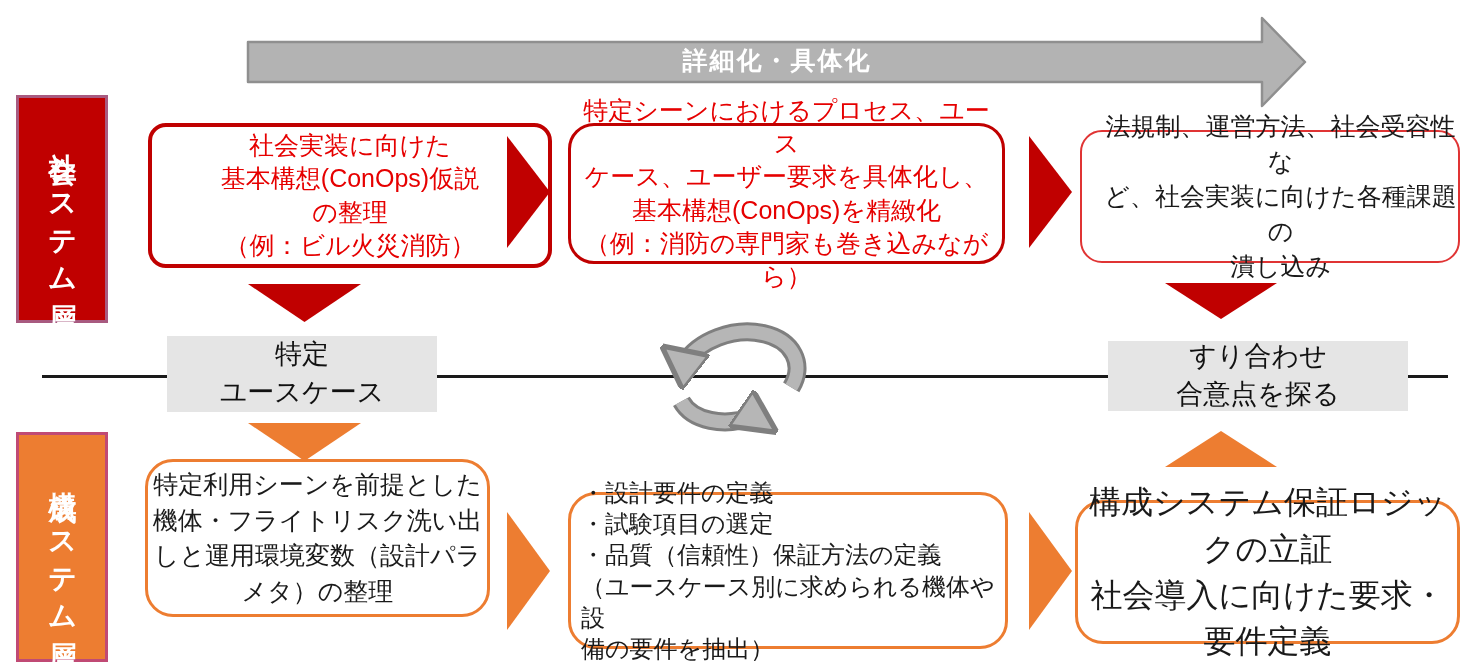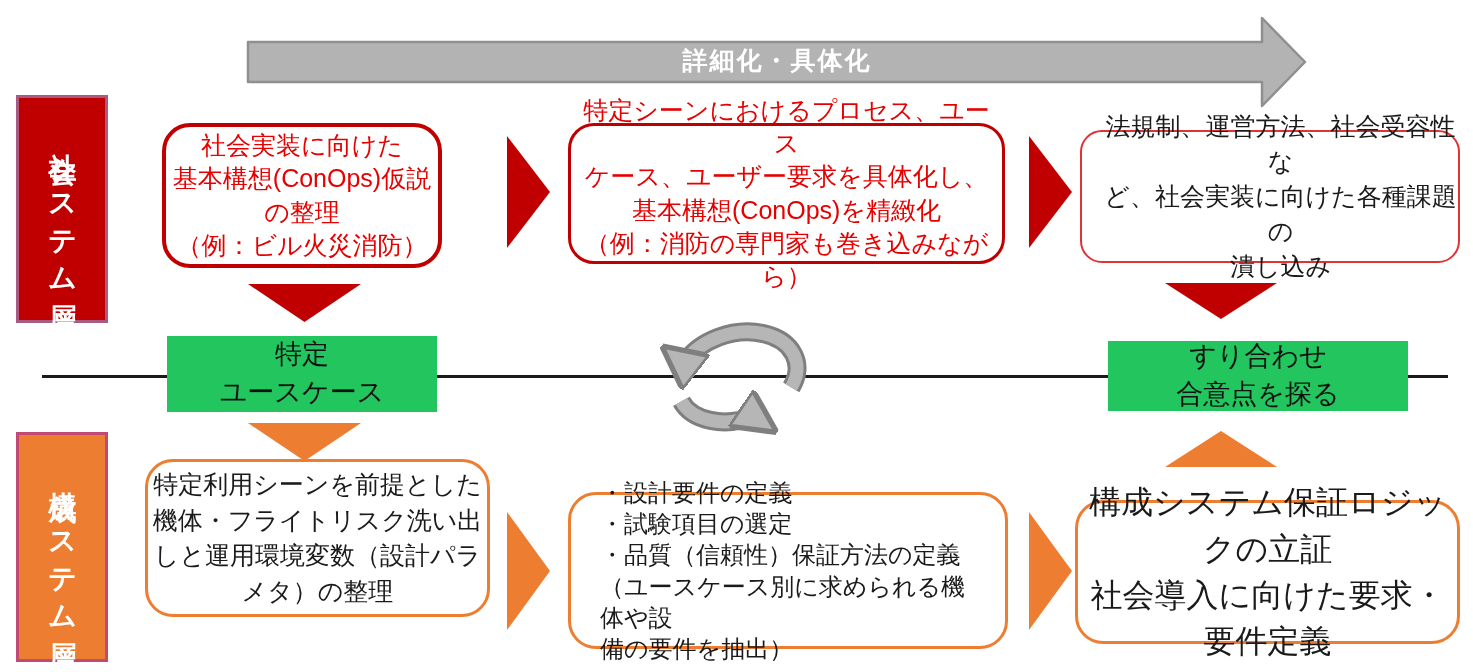--- a/index.html
+++ b/index.html
@@ -25,31 +25,31 @@
   }
   #label-social{left:16px;top:95px;height:222px;background:#c00000;border:3px solid #a85a80;}
   #label-component{left:16px;top:432px;height:224px;background:#ed7d31;border:3px solid #c0video;}
   #label-component{left:16px;top:432px;height:224px;background:#ed7d31;border:3px solid #c04a74;}
 
   
   .rbox{
     background:#ffffff;display:flex;flex-direction:column;justify-content:center;
     align-items:center;text-align:center;font-weight:normal;z-index:2;box-sizing:border-box;
   }
-  #sbox1{left:162px;top:123px;width:280px;height:145px;border:4px solid #c00000;border-radius:28px;
+  #sbox1{left:148px;top:123px;width:404px;height:145px;border:4px solid #c00000;border-radius:18px;
          color:#e60000;font-size:25px;line-height:1.33;}
   #sbox2{left:568px;top:123px;width:437px;height:141px;border:3.5px solid #c00000;border-radius:26px;
          color:#e60000;font-size:25px;line-height:1.33;}
   #sbox3{left:1080px;top:130px;width:380px;height:133px;border:2.5px solid #e03434;border-radius:22px;
          color:#1a1a1a;font-size:25px;line-height:1.4;padding-left:21px;}
   #cbox1{left:145px;top:459px;width:345px;height:158px;border:3px solid #ed7d31;border-radius:28px;
          color:#1a1a1a;font-size:25px;line-height:1.42;}
   #cbox2{left:568px;top:492px;width:440px;height:157px;border:3px solid #ed7d31;border-radius:28px;
          color:#1a1a1a;font-size:24px;line-height:1.3;align-items:flex-start;text-align:left;
-         padding:0 29px;}
+         padding:0 10px;}
   #cbox3{left:1075px;top:500px;width:385px;height:144px;border:3px solid #ed7d31;border-radius:28px;
          color:#1a1a1a;font-size:32px;line-height:1.45;}
 
   
   .tri{z-index:2;}
   .tri-right{clip-path:polygon(0 0,100% 50%,0 100%);}
   .tri-down{clip-path:polygon(0 0,100% 0,50% 100%);}
   .tri-up{clip-path:polygon(50% 0,100% 100%,0 100%);}
   .red{background:#c00000;}
   .orange{background:#ed7d31;}
@@ -60,21 +60,21 @@
   #tri-down-left-red{left:248px;top:284px;width:113px;height:38px;}
   #tri-down-left-orange{left:248px;top:423px;width:113px;height:38px;}
   #tri-down-right-red{left:1165px;top:283px;width:112px;height:36px;}
   #tri-up-right-orange{left:1165px;top:431px;width:112px;height:36px;}
 
   
   #divider-line{left:42px;top:375px;width:1406px;height:3px;background:#1a1a1a;z-index:1;}
 
   
   .ytag{
-    background:#22c55e;display:flex;flex-direction:column;justify-content:center;
+    background:#e5e5e5;display:flex;flex-direction:column;justify-content:center;
     text-align:center;color:#111;font-size:27px;line-height:1.4;z-index:2;
   }
   #ytag-left{left:167px;top:336px;width:270px;height:76px;}
   #ytag-right{left:1108px;top:341px;width:300px;height:70px;}
 
   
   #cycle-svg{left:652px;top:306px;width:165px;height:150px;z-index:2;}
   #feedback-label{left:838px;top:318px;width:230px;color:#111;font-size:28px;
                   font-weight:bold;line-height:1.35;z-index:2;}
 </style>

